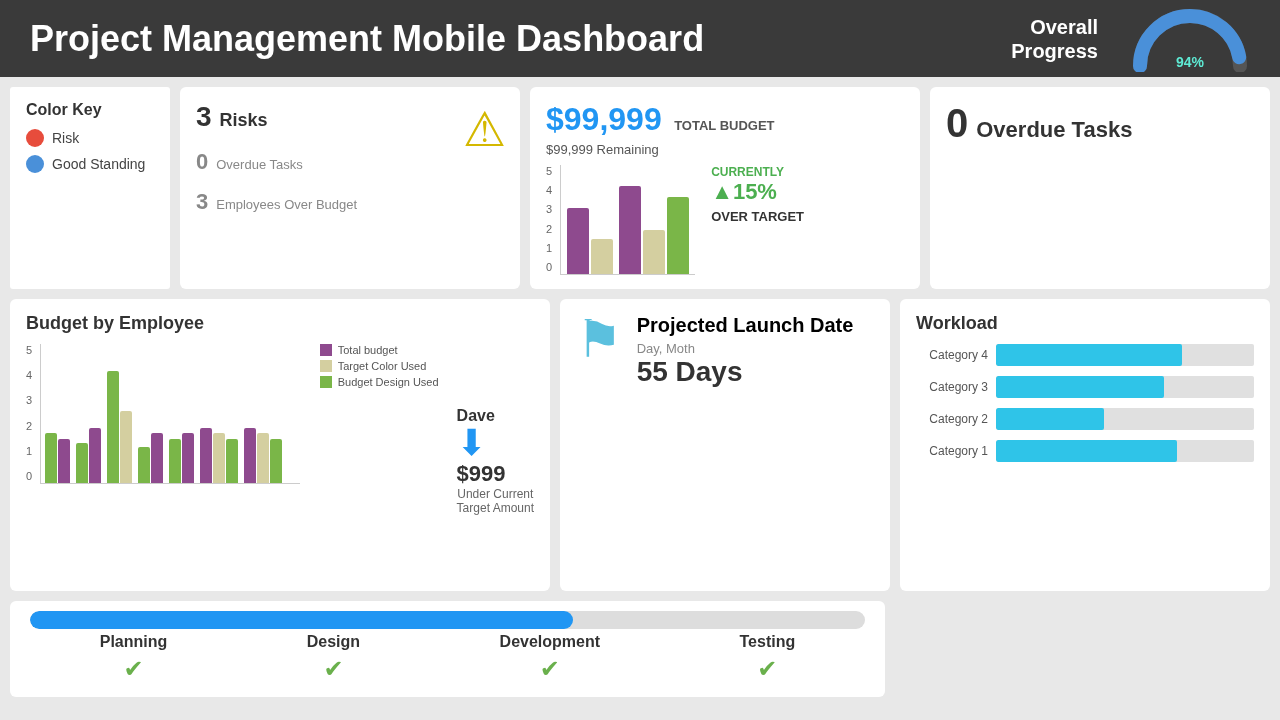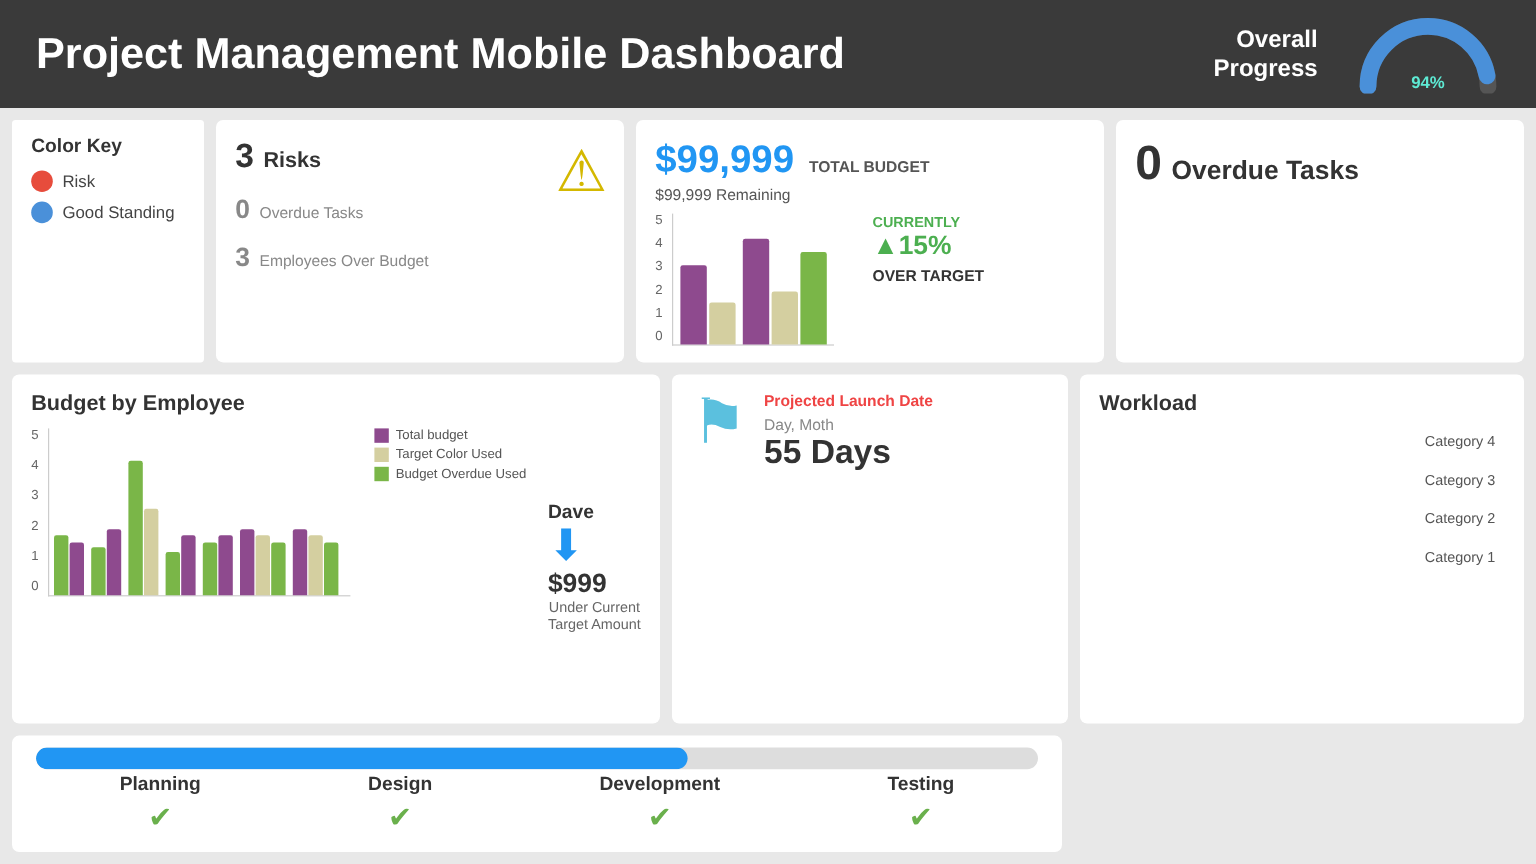--- a/index.html
+++ b/index.html
@@ -12,21 +12,21 @@
     }
 
     
     .header {
       background: #3a3a3a;
       color: white;
       display: flex;
       align-items: center;
       justify-content: space-between;
       padding: 0 30px;
-      height: 90px;
+      height: 77px;
     }
     .header-title {
       font-size: 36px;
       font-weight: 700;
       color: white;
     }
     .header-progress {
       display: flex;
       align-items: center;
       gap: 32px;
@@ -200,41 +200,40 @@
       align-items: flex-start;
       gap: 14px;
     }
     .flag-icon {
       font-size: 52px;
       color: #5bc0de;
       line-height: 1;
     }
     .launch-info { flex: 1; }
     .launch-label {
-      font-size: 13px;
-      font-weight: 600;
-      color: #ef4444;
+      font-size: 20px;
+      font-weight: 600;
+      color: #000000;
       line-height: 1.2;
     }
     .launch-date-label {
       font-size: 13px;
       color: #888;
       margin-top: 4px;
     }
     .launch-days {
       font-size: 28px;
       font-weight: 700;
       color: #333;
     }
     .workload-bars {
       display: flex;
       flex-direction: column;
       gap: 10px;
       margin-top: 10px;
-      align-items: flex-end;
     }
     .workload-row {
       display: flex;
       align-items: center;
       gap: 8px;
     }
     .workload-label {
       font-size: 12px;
       color: #555;
       width: 72px;
@@ -373,21 +372,21 @@
             <div style="width:22px; height:66px; background:#8e4a8e; border-radius:2px 2px 0 0;"></div>
             <div style="width:22px; height:35px; background:#d4cfa0; border-radius:2px 2px 0 0;"></div>
           </div>
           <div style="display:flex; align-items:flex-end; gap:2px;">
             <div style="width:22px; height:88px; background:#8e4a8e; border-radius:2px 2px 0 0;"></div>
             <div style="width:22px; height:44px; background:#d4cfa0; border-radius:2px 2px 0 0;"></div>
             <div style="width:22px; height:77px; background:#7ab648; border-radius:2px 2px 0 0;"></div>
           </div>
         </div>
 
-        <div style="margin-left:26px;">
+        <div style="margin-left:10px;">
           <div style="font-size:12px; font-weight:700; color:#4caf50;">CURRENTLY</div>
           <div style="font-size:22px; font-weight:700; color:#4caf50;">▲15%</div>
           <div style="font-size:13px; font-weight:700; color:#333; margin-top:4px;">OVER TARGET</div>
         </div>
       </div>
     </div>
 
     <div style="flex:1; background:white; border-radius:6px; padding:14px 16px;">
       <div class="overdue-row">
         <span class="overdue-number">0</span>
@@ -449,21 +448,21 @@
           <div class="legend-item">
             <div class="legend-box" style="background:#8e4a8e;"></div>
             <span>Total budget</span>
           </div>
           <div class="legend-item">
             <div class="legend-box" style="background:#d4cfa0;"></div>
             <span>Target Color Used</span>
           </div>
           <div class="legend-item">
             <div class="legend-box" style="background:#7ab648;"></div>
-            <span>Budget Overdue Used</span>
+            <span>Budget Design Used</span>
           </div>
         </div>
 
         <div class="dave-section">
           <div class="dave-name">Dave</div>
           <div class="dave-arrow">⬇</div>
           <div class="dave-amount">$999</div>
           <div class="dave-sub">Under Current<br>Target Amount</div>
         </div>
       </div>

